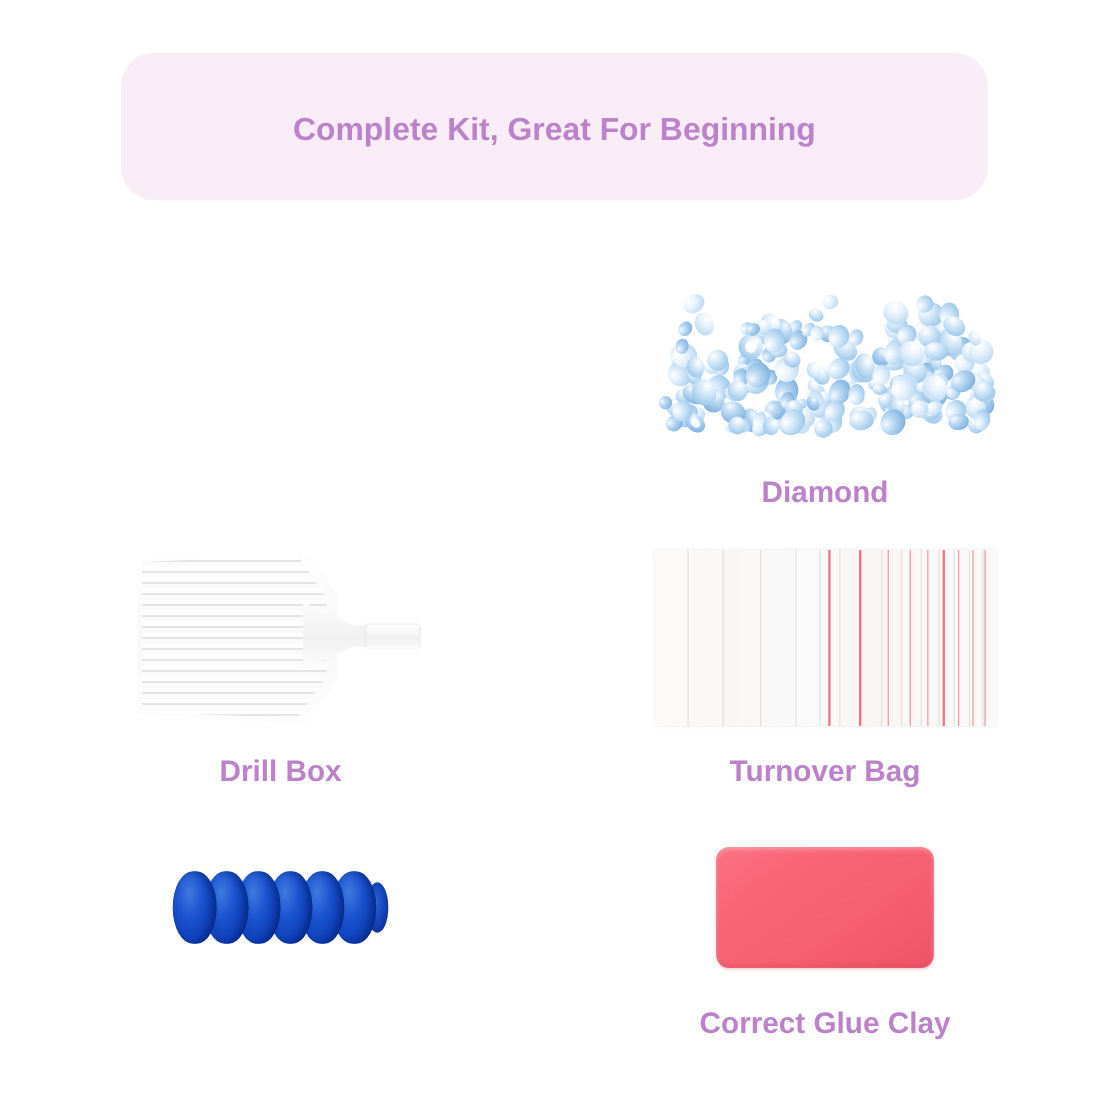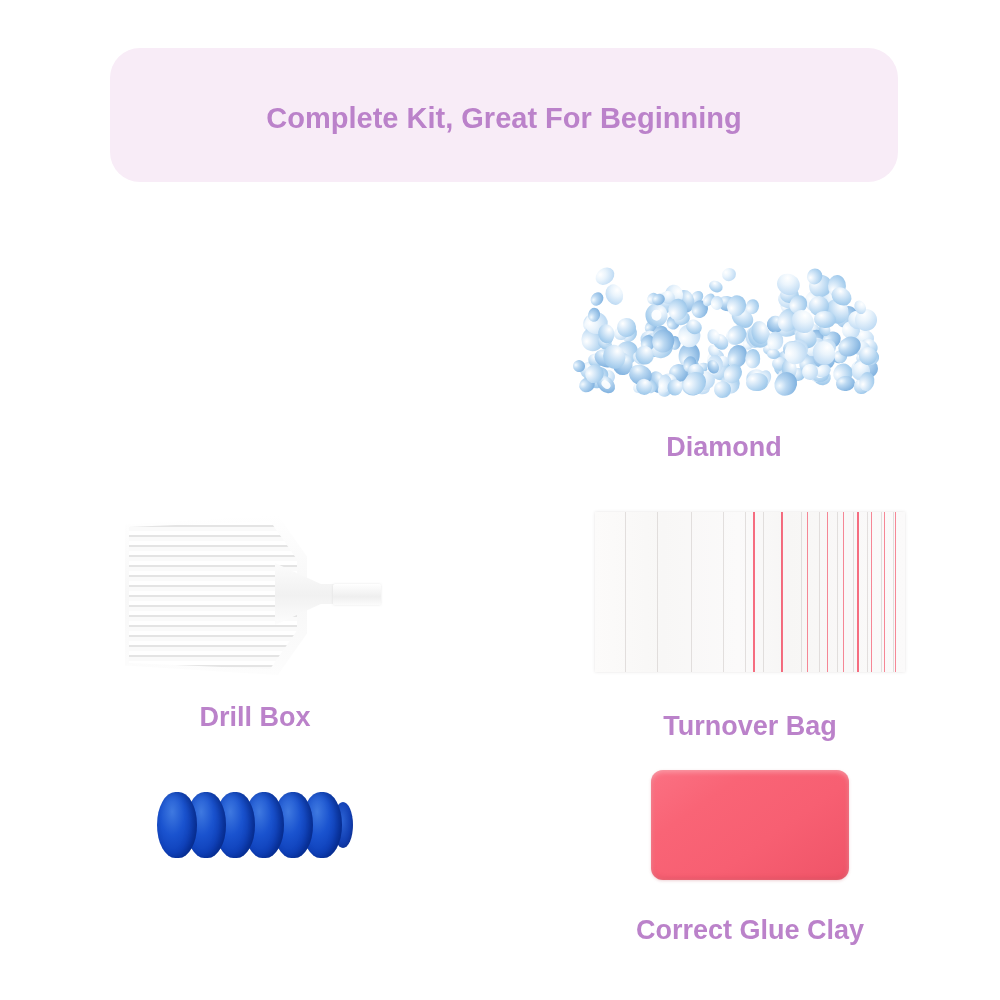--- a/index.html
+++ b/index.html
@@ -77,23 +77,23 @@
   .cell-label {
     font-size: 27px;
     font-weight: bold;
     color: #bb82ca;
     text-align: center;
     white-space: nowrap;
   }
 
   
   .cell-pen      { left: 10px;  top: 30px;  width: 490px; }
-  .cell-diamond  { left: 484px; top: 30px;  width: 480px; }
-  .cell-box      { left: 10px;  top: 296px; width: 490px; justify-content: flex-end; }
-  .cell-bag      { left: 510px; top: 292px; width: 480px; gap: 13px; }
+  .cell-diamond  { left: 510px; top: 30px;  width: 480px; }
+  .cell-box      { left: 10px;  top: 280px; width: 490px; justify-content: flex-end; }
+  .cell-bag      { left: 510px; top: 280px; width: 480px; }
   .cell-grip     { left: 10px;  top: 555px; width: 490px; }
   .cell-clay     { left: 510px; top: 555px; width: 480px; }
 
   .cell-pen .cell-media      { height: 180px; }
   .cell-diamond .cell-media  { height: 180px; }
   .cell-box .cell-media      { height: 200px; }
   .cell-bag .cell-media      { height: 200px; }
   .cell-grip .cell-media     { height: 140px; }
   .cell-clay .cell-media     { height: 140px; }
 

